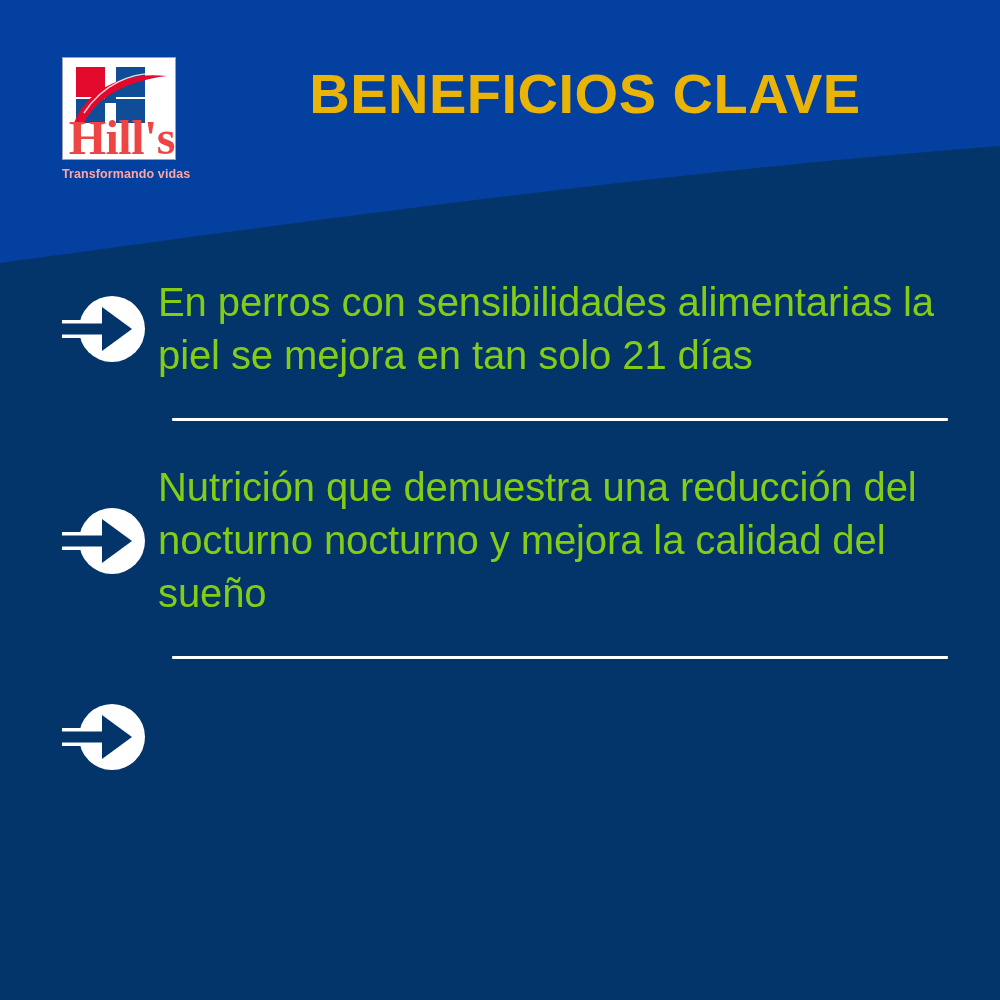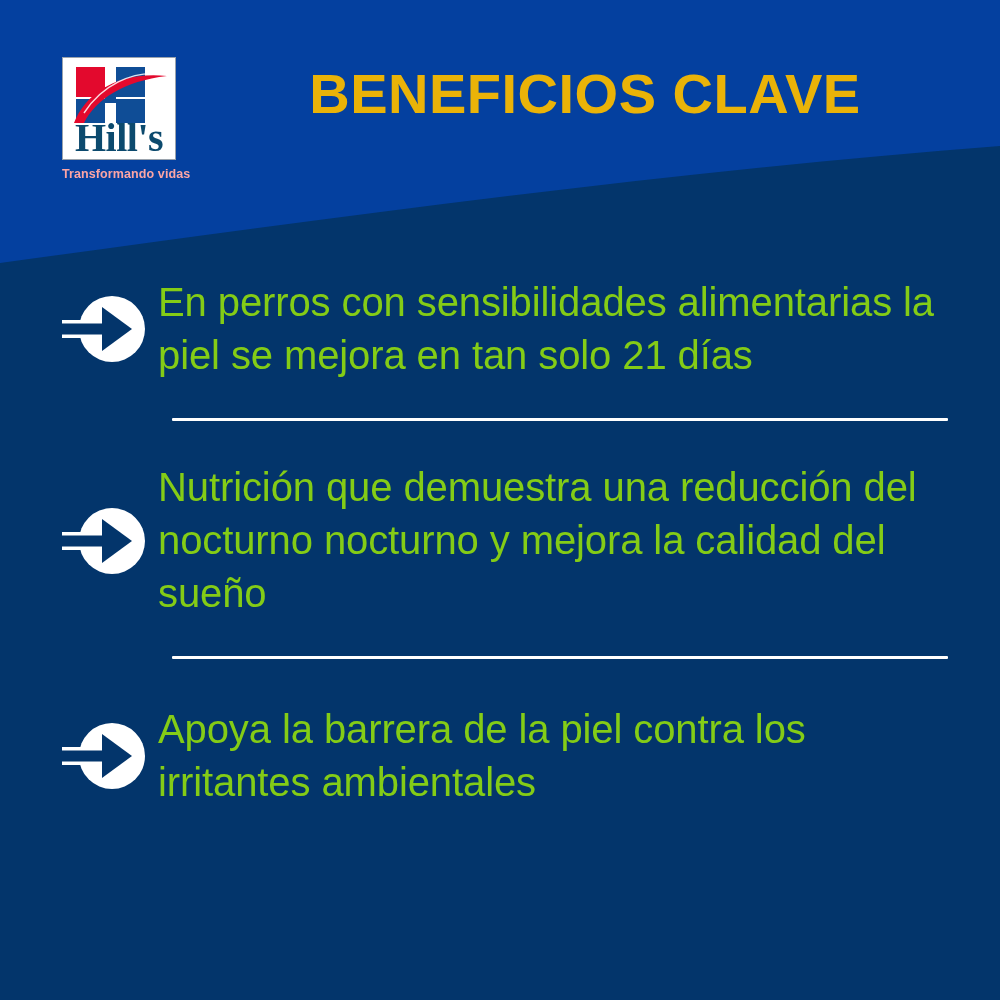--- a/index.html
+++ b/index.html
@@ -52,27 +52,27 @@
     left: 9px;
     top: 7px;
     width: 96px;
     height: 60px;
   }
   .logo-wordmark {
     position: absolute;
     left: 0;
     right: 0;
     top: 60px;
-    text-align: center;
+    text-align: right;
     font-family: "Liberation Serif", serif;
     font-weight: bold;
-    font-size: 40px;
+    font-size: 48px;
     line-height: 40px;
     letter-spacing: -0.5px;
-    color: #0c4a6e;
+    color: #ef4444;
   }
   .logo-tagline {
     margin-top: 7px;
     width: 150px;
     font-size: 12.5px;
     font-weight: bold;
     color: #fca5a5;
     letter-spacing: 0.1px;
     white-space: nowrap;
   }
@@ -230,18 +230,17 @@
               <rect x="0" y="0" width="84" height="68" fill="black"></rect>
               <circle cx="50" cy="34" r="33" fill="white"></circle>
               <rect x="0" y="25" width="50" height="18" fill="white"></rect>
               <path d="M40,12 L40,56 L70,34 Z" fill="black"></path>
               <rect x="0" y="28.5" width="44" height="11" fill="black"></rect>
             </mask>
           </defs>
           <rect x="0" y="0" width="84" height="68" fill="#ffffff" mask="url(#m3)"></rect>
         </svg>
       </div>
-      <div class="benefit-text">Apoya la barrera de la piel contra los irritantes ambientales</div>
     </div>
 
   </div>
 
 </div>
 
 </body></html>

